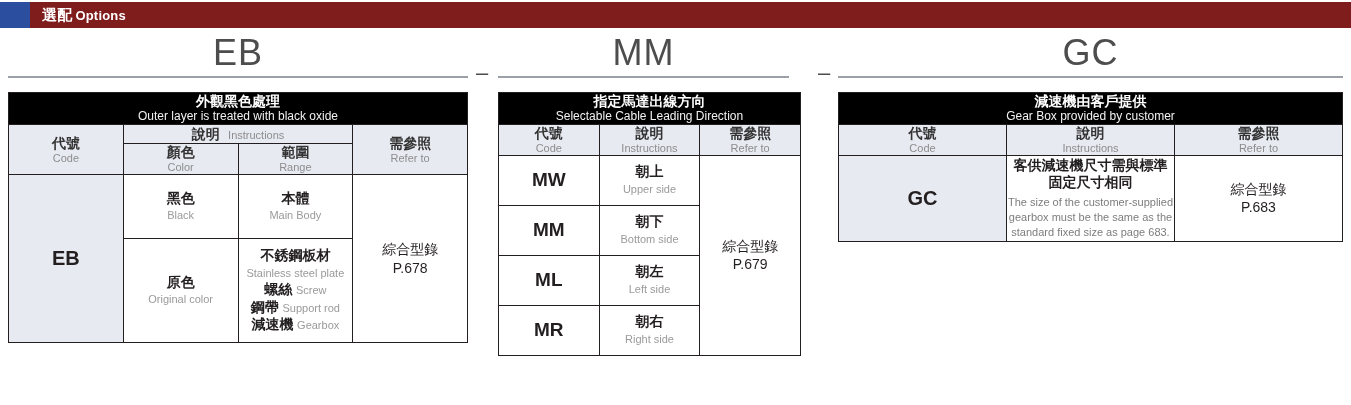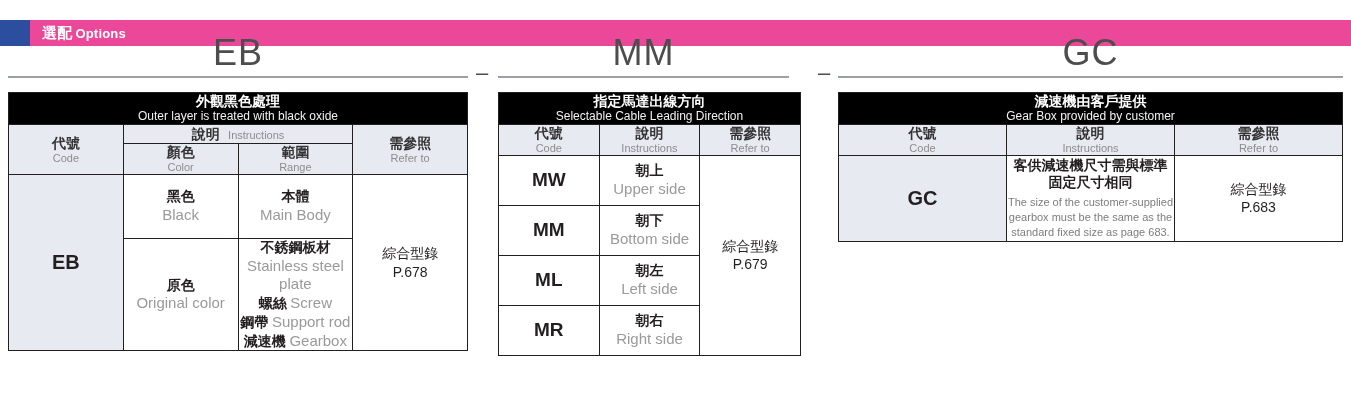--- a/index.html
+++ b/index.html
@@ -13,24 +13,24 @@
     position: relative;
     font-family: "Liberation Sans", sans-serif;
     color: #231f20;
     overflow: hidden;
   }
 
   
   .header-bar {
     position: absolute;
     left: 0;
-    top: 20px;
+    top: 2px;
     width: 1351px;
     height: 26px;
-    background: #ec4899;
+    background: #7f1d1d;
     display: flex;
     align-items: center;
   }
   .header-accent {
     width: 30px;
     height: 26px;
     background: #2b4f9e;
     flex: 0 0 auto;
   }
   .header-text {
@@ -138,21 +138,21 @@
   .left {
     text-align: left;
     padding: 6px 8px;
   }
   .cn-l {
     font-size: 14px;
     font-weight: bold;
     color: #231f20;
   }
   .en-l {
-    font-size: 15px;
+    font-size: 11px;
     color: #9a9a9a;
   }
   .ref-cell {
     font-size: 14px;
     line-height: 1.3;
     color: #231f20;
   }
 
   
   #group-eb { left: 8px; width: 460px; }

